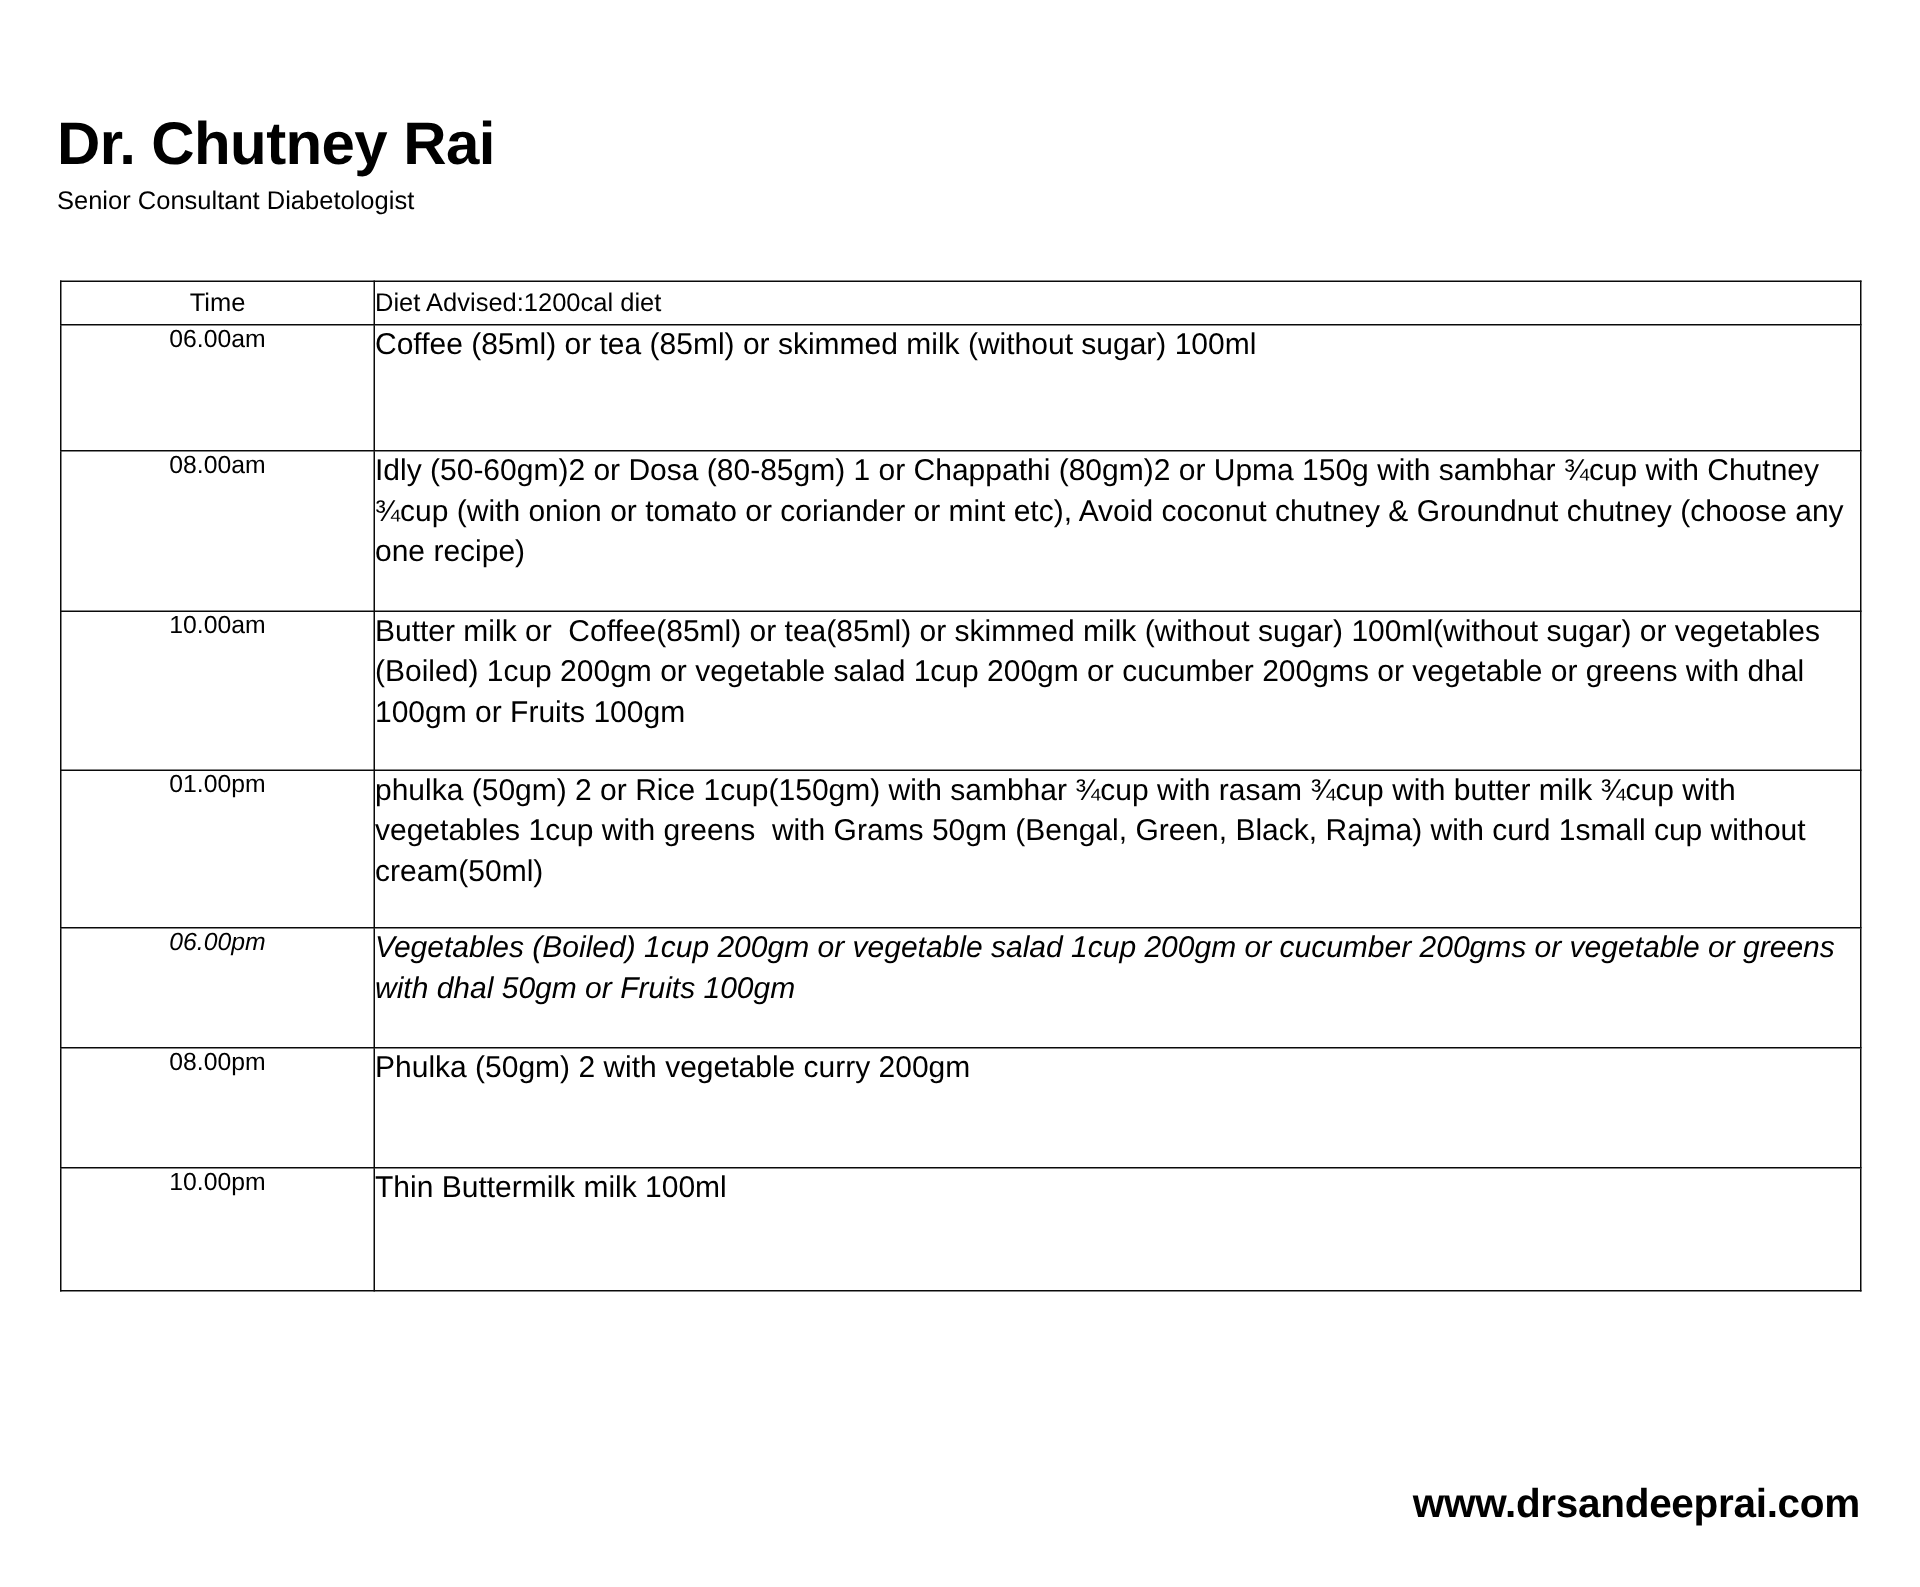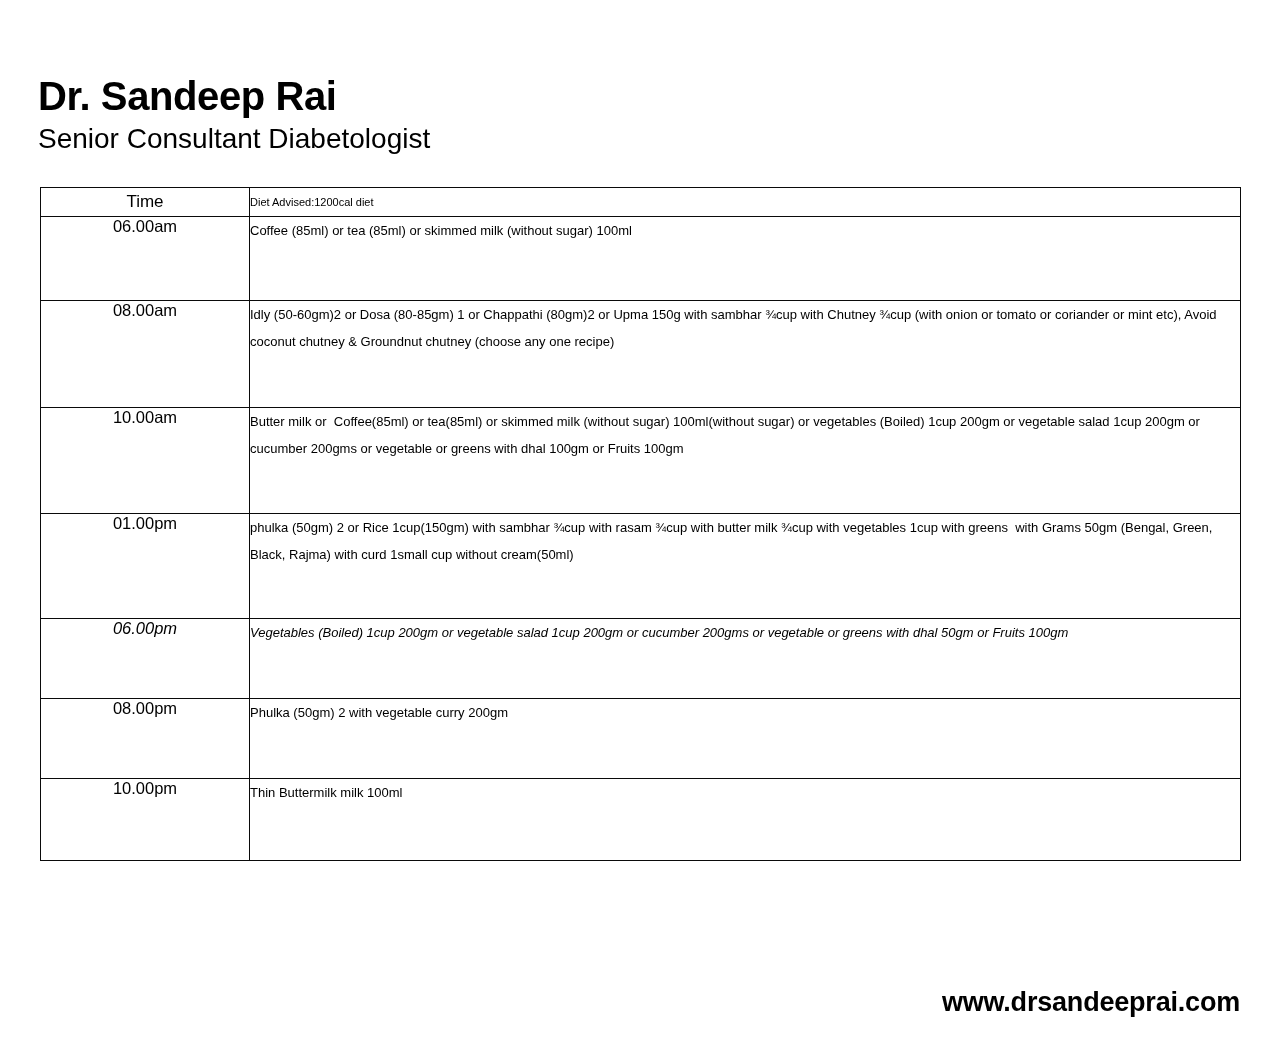--- a/index.html
+++ b/index.html
@@ -32,21 +32,21 @@
   }
   .doctor-name {
     font-size: 40px;
     font-weight: bold;
     letter-spacing: -0.4px;
     line-height: 1.0;
     margin: 0;
     color: #000;
   }
   .doctor-title {
-    font-size: 28px;
+    font-size: 17px;
     font-weight: normal;
     line-height: 1.0;
     margin: 9px 0 0 0;
     color: #000;
   }
 
   
   .diet-table {
     position: absolute;
     left: 40px;
@@ -67,37 +67,37 @@
   .hdr-time {
     text-align: center;
     font-size: 17px;
     height: 28px;
     line-height: 28px;
     padding: 0 26px 0 0;
     box-sizing: border-box;
   }
   .hdr-diet {
     text-align: left;
-    font-size: 11px;
+    font-size: 17px;
     height: 28px;
     line-height: 28px;
     padding: 0 0 0 8px;
     box-sizing: border-box;
   }
 
   .cell-time {
     text-align: center;
     font-size: 16.5px;
     padding: 8px 26px 0 0;
     box-sizing: border-box;
     margin-left: 25px;
   }
   .cell-diet {
     text-align: left;
-    font-size: 13px;
+    font-size: 20px;
     line-height: 27px;
     padding: 5px 2px 0 8px;
     box-sizing: border-box;
     white-space: pre-wrap;
   }
 
   .r1 { height: 84px; }
   .r2 { height: 107px; }
   .r3 { height: 106px; }
   .r4 { height: 105px; }
@@ -116,21 +116,21 @@
     letter-spacing: -0.2px;
     color: #000;
   }
 </style>
 </head>
 <body>
 
 <div class="page">
 
   <div class="letterhead">
-    <h1 class="doctor-name">Dr. Sandeep Rai</h1>
+    <h1 class="doctor-name">Dr. Chutney Rai</h1>
     <div class="doctor-title">Senior Consultant Diabetologist</div>
   </div>
 
   <table class="diet-table">
     <colgroup>
       <col class="col-time">
       <col class="col-diet">
     </colgroup>
     <thead>
       <tr>

